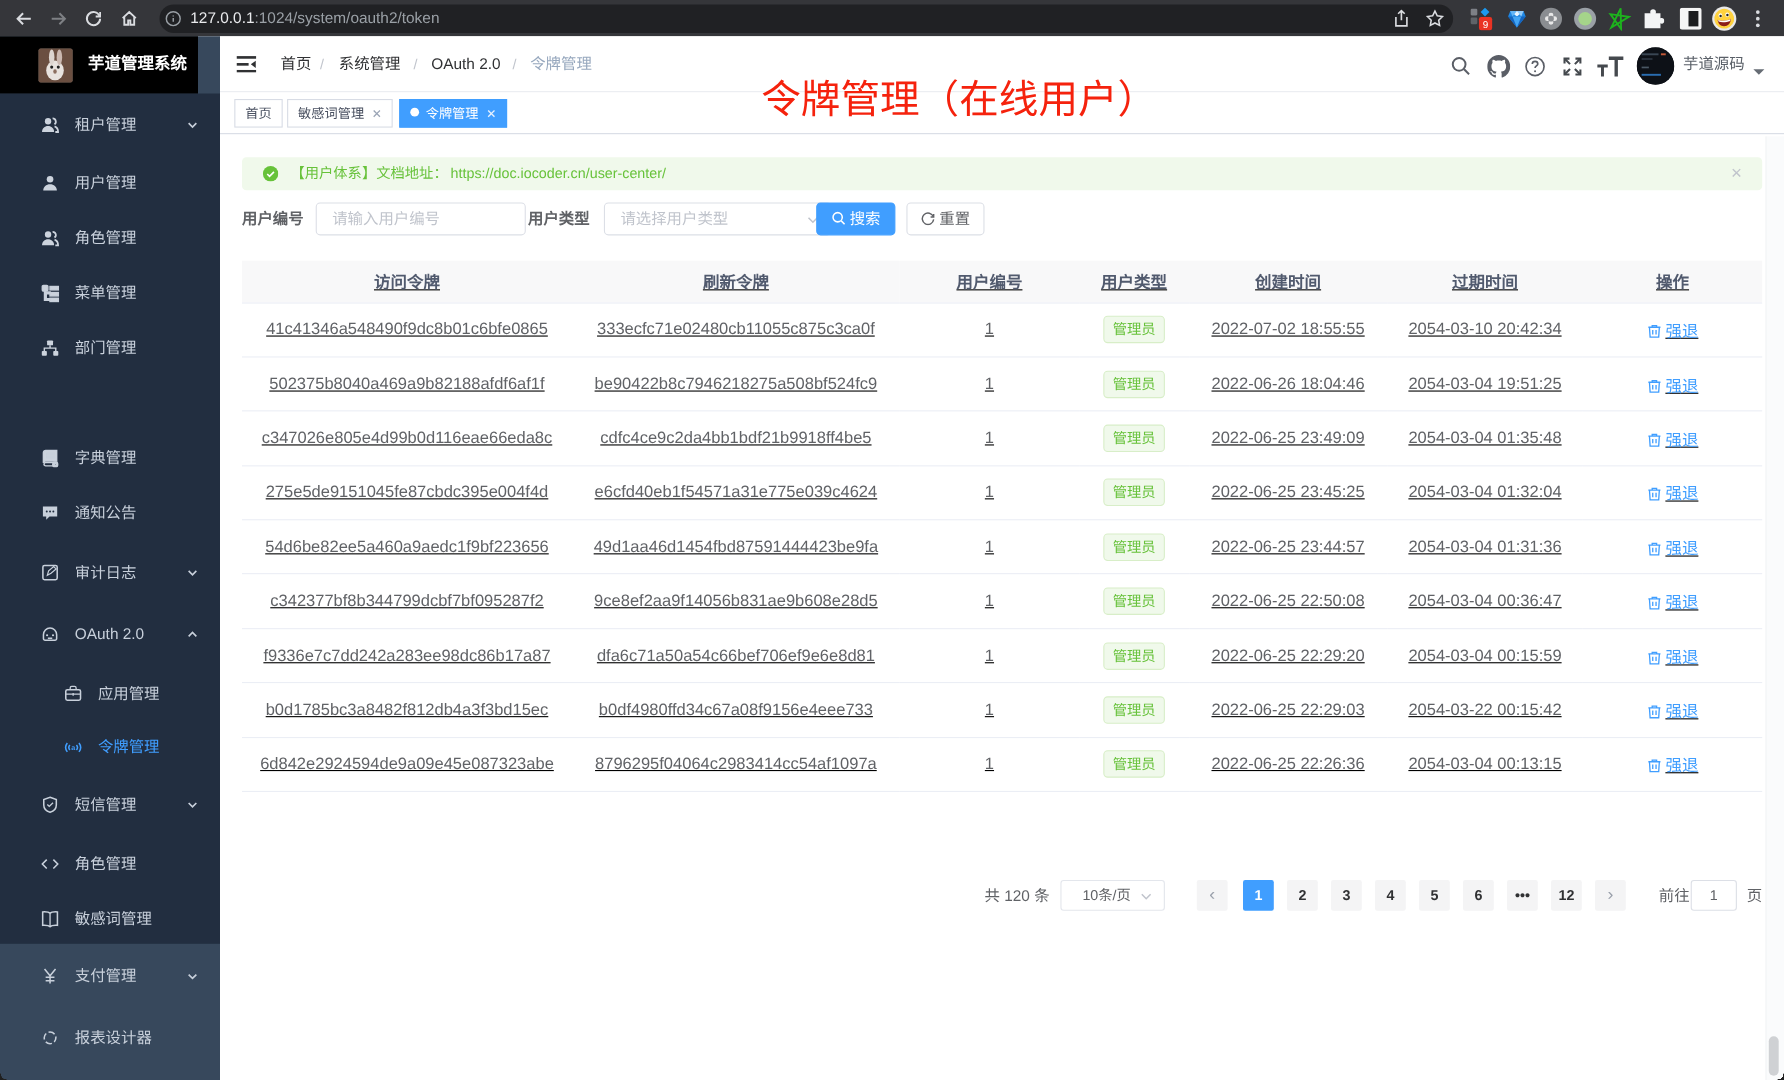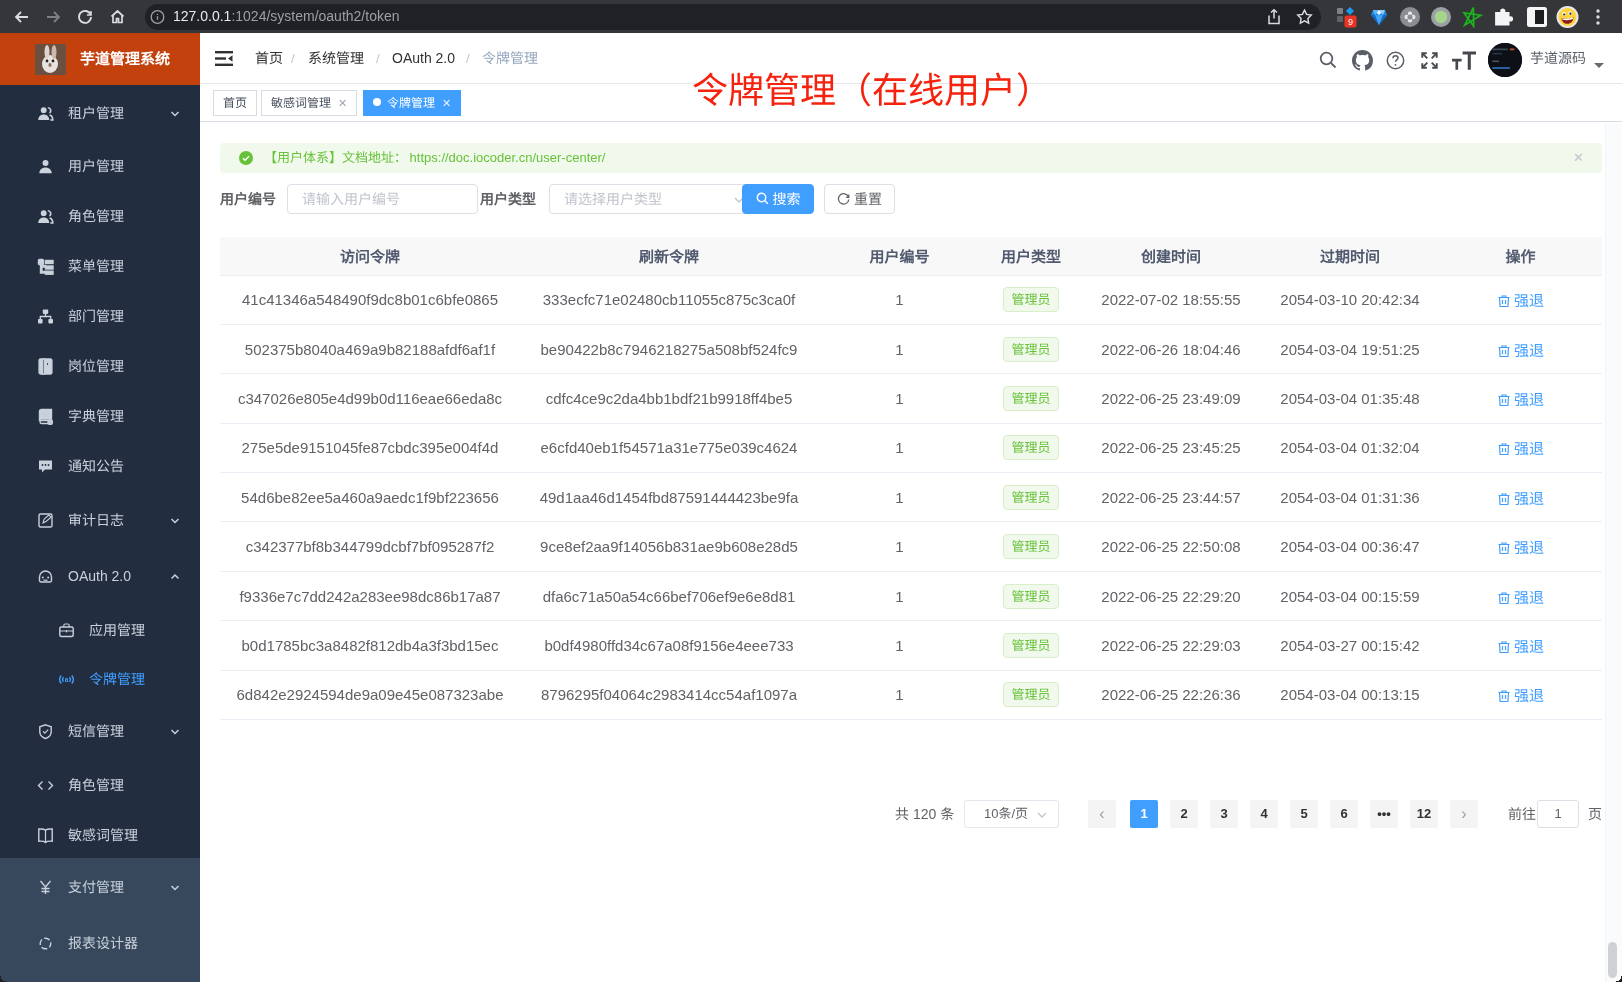--- a/index.html
+++ b/index.html
@@ -10,21 +10,21 @@
 
 #chrome { position:absolute; left:0; top:0; width:1622px; height:33px; background:#35363a; }
 #chrome svg { position:absolute; top:50%; transform:translateY(-50%); }
 #urlpill { position:absolute; left:145px; top:3.5px; width:1176px; height:26px; border-radius:13px; background:#202124; }
 #urltext { position:absolute; left:173px; top:0; height:33px; line-height:33px; font-size:14px; color:#9aa0a6; }
 #urltext b { color:#e9eaed; font-weight:normal; }
 
 
 #sidebar { position:absolute; left:0; top:33px; width:200px; height:949px; background:#37485c; }
 #menuzone { position:absolute; left:0; top:52px; width:200px; height:773px; background:#222e40; }
-#logo { position:absolute; left:0; top:0; width:200px; height:52px; background:#c2410c; }
+#logo { position:absolute; left:0; top:0; width:180px; height:52px; background:#000000; }
 #logobox { position:absolute; left:35px; top:11px; width:31px; height:31px; border-radius:2px; background:#8a7265; overflow:hidden; }
 #logotitle { position:absolute; left:80px; top:0; height:52px; line-height:52px; color:#fff; font-size:15px; font-weight:bold; }
 .mi { position:absolute; left:0; width:200px; height:50px; color:#c8d0db; font-size:14px;padding-left:19px; }
 .mi .ic { position:absolute; left:37px; top:17px; width:17px; height:17px; fill:none; stroke:#c8d0db; stroke-width:1.4; }
 .mi .lb { position:absolute; left:68px; top:0; line-height:50px; }
 .mi .ar { position:absolute; right:20px; top:21px; width:10px; height:10px; fill:none; stroke:#c8d0db; stroke-width:1.5; }
 .mi.sub .ic { left:58px; }
 .mi.sub .lb { left:89px; }
 .mi.active { color:#409eff; }
 .mi.active .ic { stroke:#409eff; }
@@ -51,21 +51,21 @@
 #alert { position:absolute; left:220px; top:143px; width:1382px; height:30px; background:#f0f9eb; border-radius:4px; color:#67c23a; font-size:13px; line-height:30px; }
 #alert .tx { margin-left:44px; }
 #alert .cx { position:absolute; right:18px; top:0; color:#c0c4cc; font-size:13px; }
 .flabel { position:absolute; top:184px; height:30px; line-height:30px; font-size:14px; font-weight:bold; color:#606266; }
 .finput { position:absolute; top:184px; height:30px; border:1px solid #dcdfe6; border-radius:4px; background:#fff; font-size:14px; color:#c0c4cc; line-height:28px; padding-left:14px; }
 .fbtn { position:absolute; top:184px; height:30px; border-radius:4px; font-size:14px; text-align:center; line-height:28px; }
 #btnsearch { left:742px; width:72px; background:#409eff; border:1px solid #409eff; color:#fff; }
 #btnreset { left:824px; width:71px; background:#fff; border:1px solid #dcdfe6; color:#606266; }
 
 
-#tbl { position:absolute; left:220px; top:237px; width:1382px; border-collapse:collapse; table-layout:fixed; font-size:15px; }
+#tbl { position:absolute; left:220px; top:237px; width:1382px; border-collapse:collapse; table-layout:fixed; font-size:15px;text-decoration:underline; }
 #tbl th { background:#f8f8f9; color:#515a6e; font-weight:bold; height:38px; border-bottom:1px solid #ebeef5; text-align:center; font-size:15px; }
 #tbl td { color:#606266; height:49.4px; border-bottom:1px solid #ebeef5; text-align:center; }
 .badge { display:inline-block; min-width:56px; height:25px; line-height:23px; background:#f0f9eb; border:1px solid #d8eec8; border-radius:4px; color:#67c23a; font-size:13px; }
 #tbl td.op { color:#409eff; } .op svg { margin-right:3px; }
 #scrollgutter { position:absolute; left:1605px; top:124px; width:17px; height:858px; background:#fafbfc; border-left:1px solid #f2f3f5; }
 #sthumb { position:absolute; left:1608px; top:942px; width:9px; height:36px; background:#cfd1d4; border-radius:4.5px; }
 #cbl { position:absolute; left:0; top:976px; width:6px; height:6px; background:radial-gradient(circle at 100% 0, rgba(0,0,0,0) 5.2px, #202020 5.4px); }
 #cbr { position:absolute; left:1616px; top:976px; width:6px; height:6px; background:radial-gradient(circle at 0 0, rgba(0,0,0,0) 5.2px, #202020 5.4px); }
 
 
@@ -214,28 +214,20 @@
       <span class="lb">菜单管理</span>
     </div>
   <div class="mi" style="top:258px">
       <svg class="ic" viewBox="0 0 17 17">
         <rect x="5.8" y="1.5" width="5.4" height="4.4" rx=".8" fill="#ccd3dd" stroke="none"></rect>
         <rect x="1" y="11" width="4.6" height="4.4" rx=".8" fill="#ccd3dd" stroke="none"></rect>
         <rect x="11.4" y="11" width="4.6" height="4.4" rx=".8" fill="#ccd3dd" stroke="none"></rect>
         <path d="M8.5 5.9v2.6M3.3 11V8.5h10.4V11" fill="none" stroke="#ccd3dd" stroke-width="1.3"></path>
       </svg>
       <span class="lb">部门管理</span>
-    </div>
-  <div class="mi" style="top:308px">
-      <svg class="ic" viewBox="0 0 17 17" stroke="none">
-        <path d="M3.5 1h10a1.4 1.4 0 0 1 1.4 1.4v12.2a1.4 1.4 0 0 1-1.4 1.4h-10a1.4 1.4 0 0 1-1.4-1.4V2.4A1.4 1.4 0 0 1 3.5 1z" fill="#ccd3dd"></path>
-        <rect x="5.6" y="1" width="1.8" height="15" fill="#222e40"></rect>
-        <path d="M9.3 4.2h2.2v5h-2.2l1-1.4h-1z" fill="#222e40"></path>
-      </svg>
-      <span class="lb">岗位管理</span>
     </div>
   <div class="mi" style="top:358px">
       <svg class="ic" viewBox="0 0 17 17" stroke="none">
         <path d="M4.5 1.5H14.5v9.5H4.5a2 2 0 0 0-2 2V3.5a2 2 0 0 1 2-2z" fill="#ccd3dd"></path>
         <rect x="5.6" y="4" width="6.8" height="1.4" fill="#222e40"></rect>
         <rect x="5.6" y="6.8" width="6.8" height="1.4" fill="#222e40"></rect>
         <path d="M4.5 12.5h10v3h-10a1.5 1.5 0 0 1 0-3z" fill="none" stroke="#ccd3dd" stroke-width="1.3"></path>
         <circle cx="13.2" cy="14.2" r="2.2" fill="#ccd3dd"></circle>
         <circle cx="13.2" cy="14.2" r="1" fill="#222e40"></circle>
       </svg>
@@ -504,21 +496,21 @@
         <td class="op"><svg width="14" height="14" viewBox="0 0 14 14" style="vertical-align:-2px" fill="none" stroke="#409eff" stroke-width="1.2">
             <path d="M1.5 3.5h11M5 3.5V2h4v1.5M2.5 3.5l.6 9h7.8l.6-9M5.5 6v4M8.5 6v4"></path>
           </svg>强退</td>
       </tr>
   <tr>
         <td>b0d1785bc3a8482f812db4a3f3bd15ec</td>
         <td>b0df4980ffd34c67a08f9156e4eee733</td>
         <td>1</td>
         <td><span class="badge">管理员</span></td>
         <td>2022-06-25 22:29:03</td>
-        <td>2054-03-27 00:15:42</td>
+        <td>2054-03-22 00:15:42</td>
         <td class="op"><svg width="14" height="14" viewBox="0 0 14 14" style="vertical-align:-2px" fill="none" stroke="#409eff" stroke-width="1.2">
             <path d="M1.5 3.5h11M5 3.5V2h4v1.5M2.5 3.5l.6 9h7.8l.6-9M5.5 6v4M8.5 6v4"></path>
           </svg>强退</td>
       </tr>
   <tr>
         <td>6d842e2924594de9a09e45e087323abe</td>
         <td>8796295f04064c2983414cc54af1097a</td>
         <td>1</td>
         <td><span class="badge">管理员</span></td>
         <td>2022-06-25 22:26:36</td>

